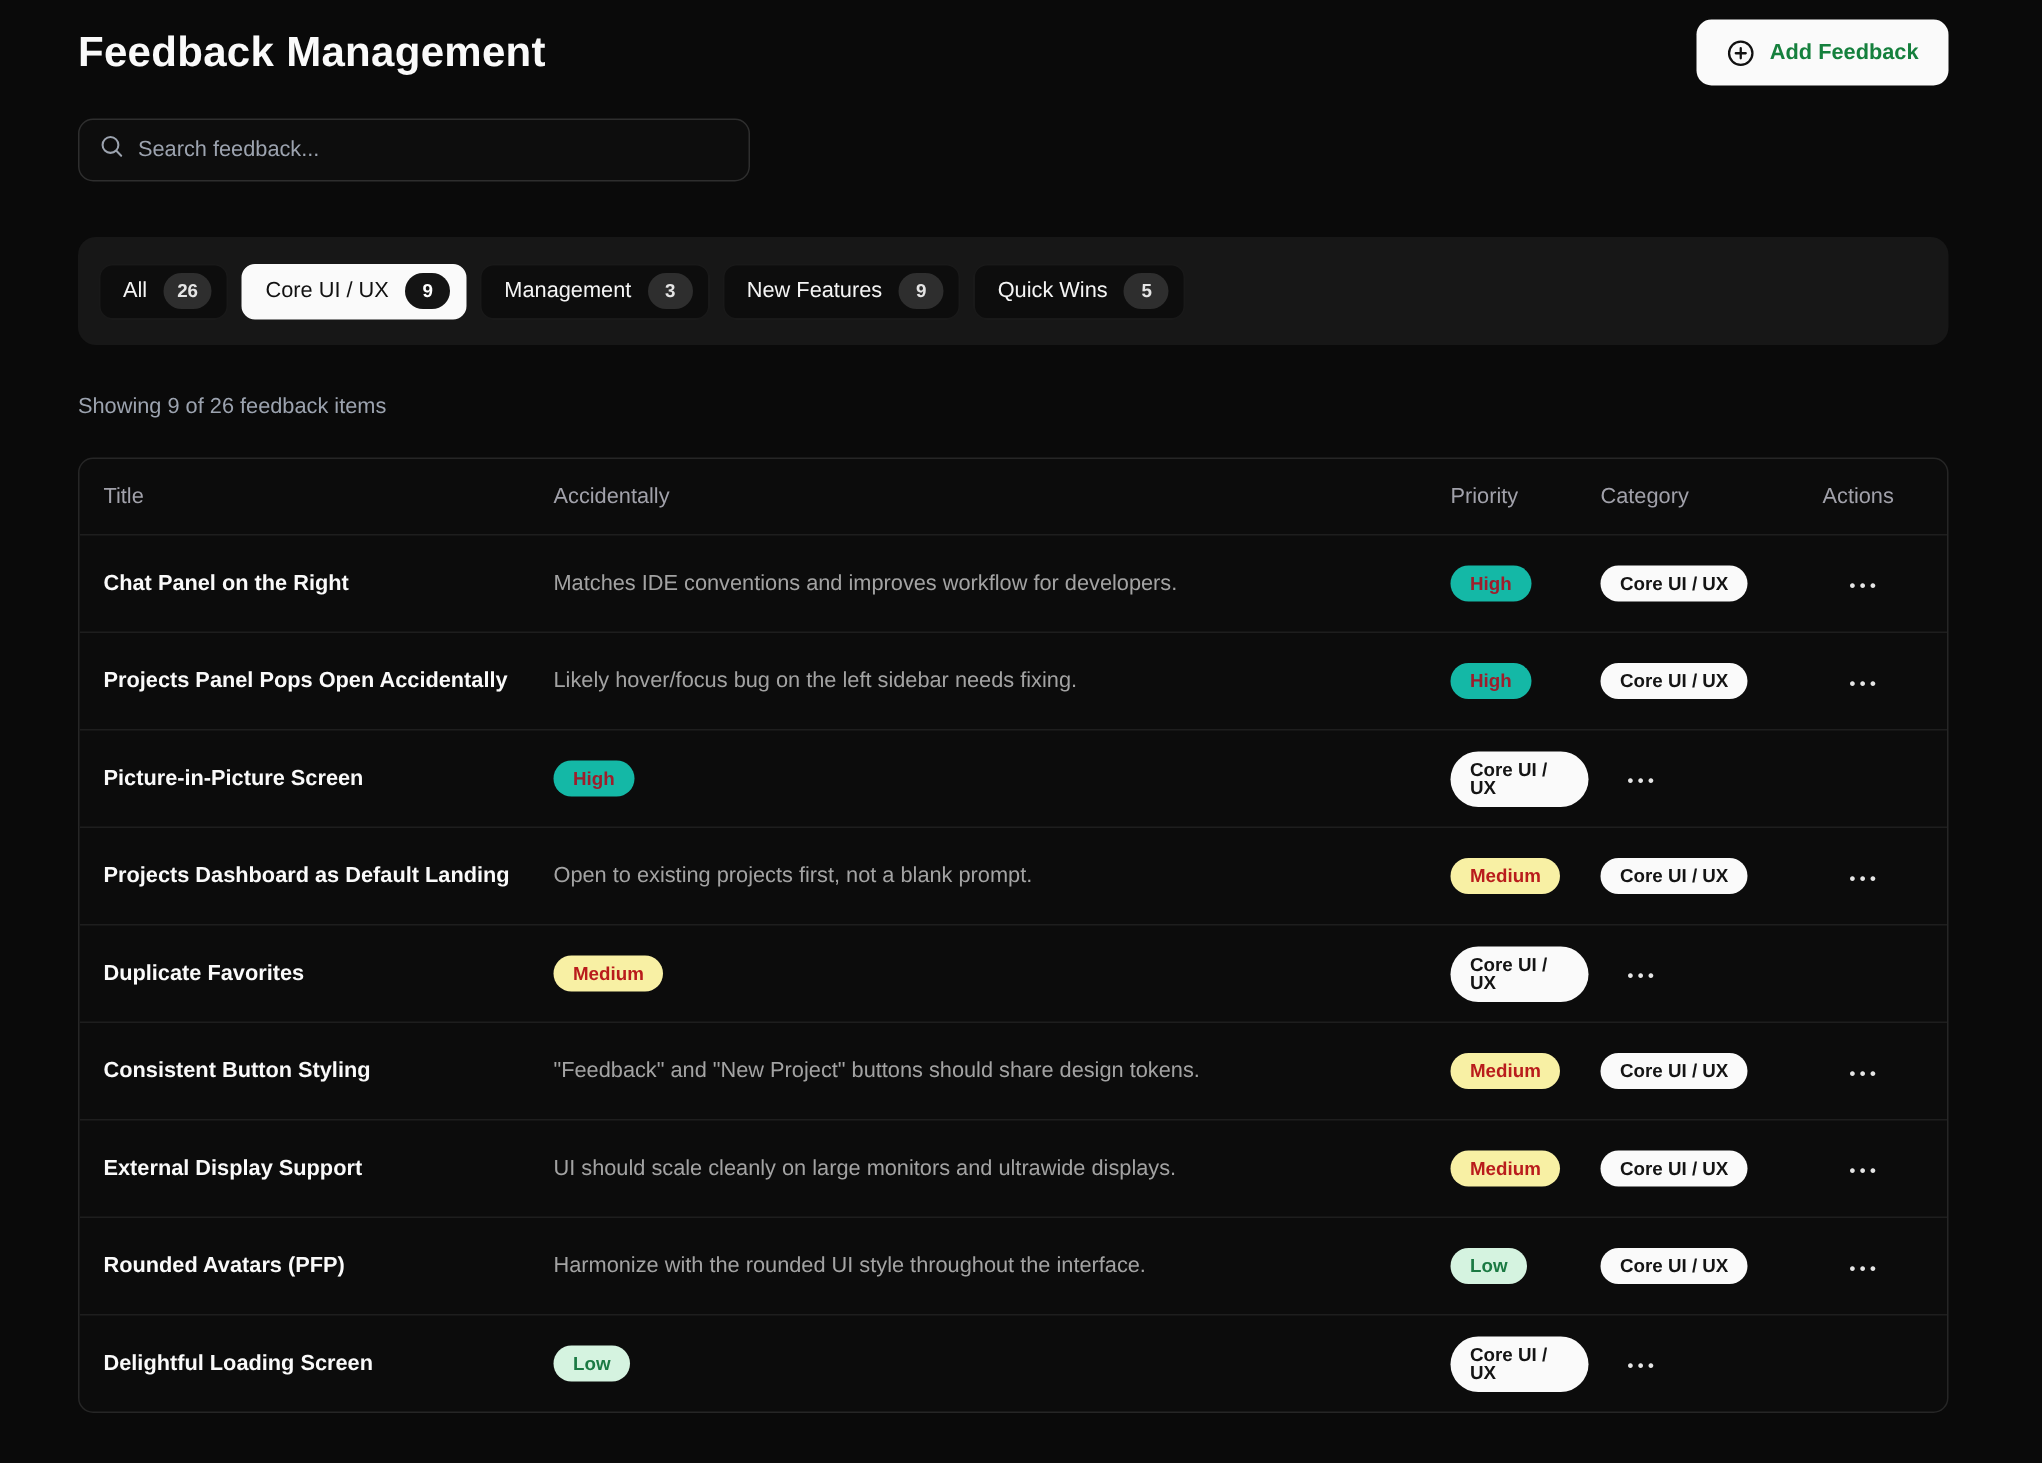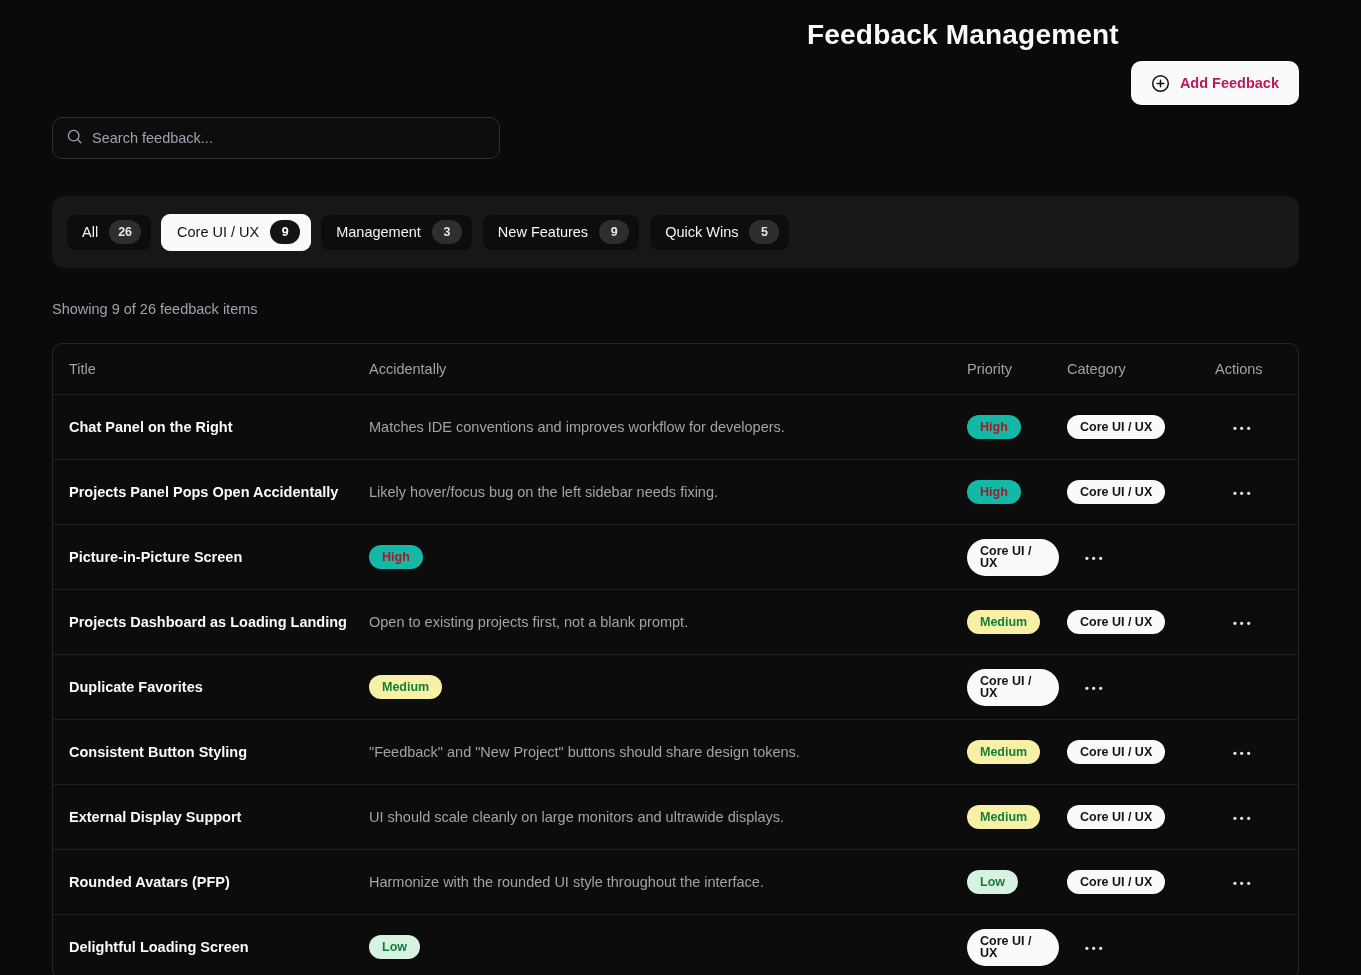--- a/index.html
+++ b/index.html
@@ -7,33 +7,33 @@
   body {
     background: #0a0a0a;
     font-family: "Liberation Sans", sans-serif;
     color: #fff;
     overflow: hidden;
   }
   .wrap { padding: 13px 0 0 52px; width: 1351px; }
   .content { width: 1247px; }
 
   
-  .top-bar { display: flex; align-items: flex-start; justify-content: flex-end; gap: 12px; }
+  .top-bar { display: flex; align-items: flex-start; justify-content: space-between; gap: 12px; }
   .page-title { font-size: 28px; font-weight: 700; letter-spacing: .2px; color: #fafafa; padding-top: 6px; }
   .add-btn {
     display: flex; align-items: center; gap: 10px;
-    background: #fafafa; color: #be185d; border: none; cursor: pointer;
+    background: #fafafa; color: #15803d; border: none; cursor: pointer;
     height: 44px; padding: 0 20px; border-radius: 10px;
-    font-family: "Liberation Sans", sans-serif; font-size: 14.5px; font-weight: 600; margin-top: 48px;
+    font-family: "Liberation Sans", sans-serif; font-size: 14.5px; font-weight: 600;
   }
   .add-btn svg { display: block; }
 
   
   .search-box {
-    margin-top: 12px; width: 448px; height: 42px;
+    margin-top: 22px; width: 448px; height: 42px;
     display: flex; align-items: center; gap: 9px;
     background: #0d0d0d; border: 1px solid #2e2e2e; border-radius: 10px;
     padding: 0 13px;
   }
   .search-box svg { flex: 0 0 auto; }
   .search-input {
     flex: 1; background: transparent; border: none; outline: none;
     color: #e5e5e5; font-family: "Liberation Sans", sans-serif; font-size: 14.5px;
   }
   .search-input::placeholder { color: #9ca3af; }
@@ -77,21 +77,21 @@
   .trow { height: 65px; border-top: 1px solid #1e1e1e; }
   .cell { padding-right: 8px; }
   .c-title { font-size: 14.5px; font-weight: 700; color: #fafafa; }
   .c-desc { font-size: 14.5px; color: #a3a3a3; }
 
   .badge {
     display: inline-block; padding: 6px 13px; border-radius: 999px;
     font-size: 12.5px; font-weight: 700; line-height: 1;
   }
   .pri-high   { background: #14b8a6; color: #9f1d2b; }
-  .pri-medium { background: #f8f0a4; color: #15803d; }
+  .pri-medium { background: #f8f0a4; color: #b91c1c; }
   .pri-low    { background: #d5f3e0; color: #1b7a43; }
   .badge.cat  { background: #fafafa; color: #141414; }
 
   .actions {
     background: transparent; border: none; cursor: pointer;
     color: #e5e5e5; padding: 6px 10px; margin-left: 8px;
   }
   .dots { font-size: 11px; letter-spacing: 3px; color: #e5e5e5; font-weight: 700; }
 </style>
 </head>
@@ -171,21 +171,21 @@
             <div class="cell"><span class="badge cat">Core UI / UX</span></div>
             <div class="cell"><button class="actions"><span class="dots">•••</span></button></div>
           </div>
           <div class="trow">
             <div class="cell c-title">Picture-in-Picture Screen</div>
             <div class="cell"><span class="badge pri-high">High</span></div>
             <div class="cell"><span class="badge cat">Core UI / UX</span></div>
             <div class="cell"><button class="actions"><span class="dots">•••</span></button></div>
           </div>
           <div class="trow">
-            <div class="cell c-title">Projects Dashboard as Loading Landing</div>
+            <div class="cell c-title">Projects Dashboard as Default Landing</div>
             <div class="cell c-desc">Open to existing projects first, not a blank prompt.</div>
             <div class="cell"><span class="badge pri-medium">Medium</span></div>
             <div class="cell"><span class="badge cat">Core UI / UX</span></div>
             <div class="cell"><button class="actions"><span class="dots">•••</span></button></div>
           </div>
           <div class="trow">
             <div class="cell c-title">Duplicate Favorites</div>
             <div class="cell"><span class="badge pri-medium">Medium</span></div>
             <div class="cell"><span class="badge cat">Core UI / UX</span></div>
             <div class="cell"><button class="actions"><span class="dots">•••</span></button></div>

